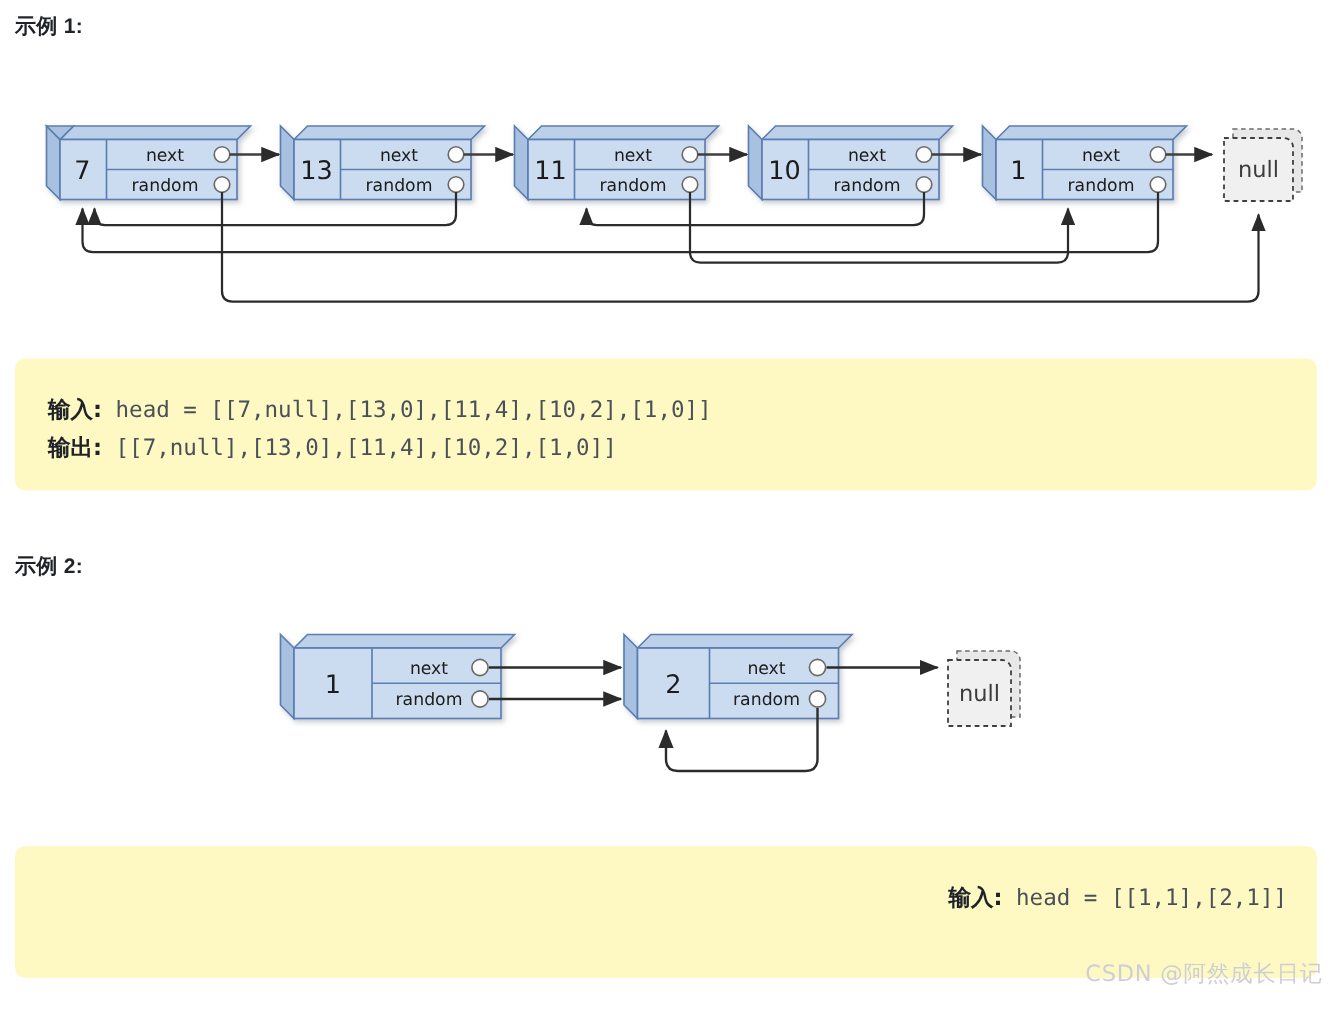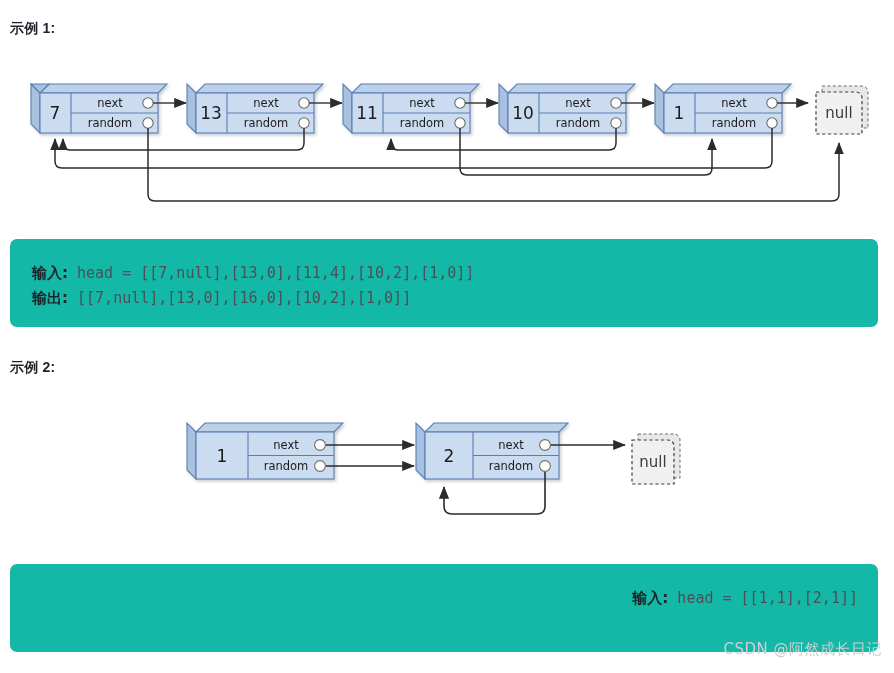--- a/index.html
+++ b/index.html
@@ -15,35 +15,35 @@
     overflow: hidden;
   }
   .section-title {
     position: absolute;
     left: 10px;
     font-size: 14px;
     font-weight: bold;
     color: #1f2329;
     letter-spacing: 0.2px;
   }
-  #title-ex1 { top: 20px; }
-  #title-ex2 { top: 359px; }
+  #title-ex1 { top: 9px; }
+  #title-ex2 { top: 369px; }
 
   .diagram {
     position: absolute;
     left: 0;
   }
   #diagram-ex1 { top: 55px; width: 894px; height: 160px; }
   #diagram-ex2 { top: 410px; width: 894px; height: 125px; }
 
   .codeblock {
     position: absolute;
     left: 10px;
     width: 868px;
-    background: #14b8a6;
+    background: #fef9c3;
     border-radius: 7px;
     box-sizing: border-box;
     padding: 22px 20px 24px 22px;
   }
   #code-ex1 { top: 239px; height: 88px; }
   #code-ex2 { top: 564px; height: 88px; text-align: right; }
 
   .code-line {
     font-family: "DejaVu Sans Mono", "Liberation Mono", monospace;
     font-size: 15px;
@@ -177,21 +177,21 @@
     <path d="M460,73 V113 Q460,120 467,120 H705 Q712,120 712,113 V84" marker-end="url(#ah1)"></path>
 
     <path d="M616,73 V88 Q616,95 609,95 H398 Q391,95 391,88 V84" marker-end="url(#ah1)"></path>
 
     <path d="M772,73 V106 Q772,113 765,113 H62 Q55,113 55,106 V84" marker-end="url(#ah1)"></path>
   </g>
 </svg>
 
 <div class="codeblock" id="code-ex1">
   <div class="code-line"><span class="code-label">输入:</span><span> head = [[7,null],[13,0],[11,4],[10,2],[1,0]]</span></div>
-  <div class="code-line"><span class="code-label">输出:</span><span> [[7,null],[13,0],[16,0],[10,2],[1,0]]</span></div>
+  <div class="code-line"><span class="code-label">输出:</span><span> [[7,null],[13,0],[11,4],[10,2],[1,0]]</span></div>
 </div>
 
 <div class="section-title" id="title-ex2">示例 2:</div>
 
 <svg class="diagram" id="diagram-ex2" viewBox="0 0 894 125">
   <defs>
     <marker id="ah2" markerWidth="9" markerHeight="9" refX="7.4" refY="3.2" orient="auto" markerUnits="strokeWidth">
       <path d="M0,0 L8,3.2 L0,6.4 z" fill="#2b2b2b"></path>
     </marker>
     <filter id="sh2" x="-30%" y="-30%" width="170%" height="180%">

